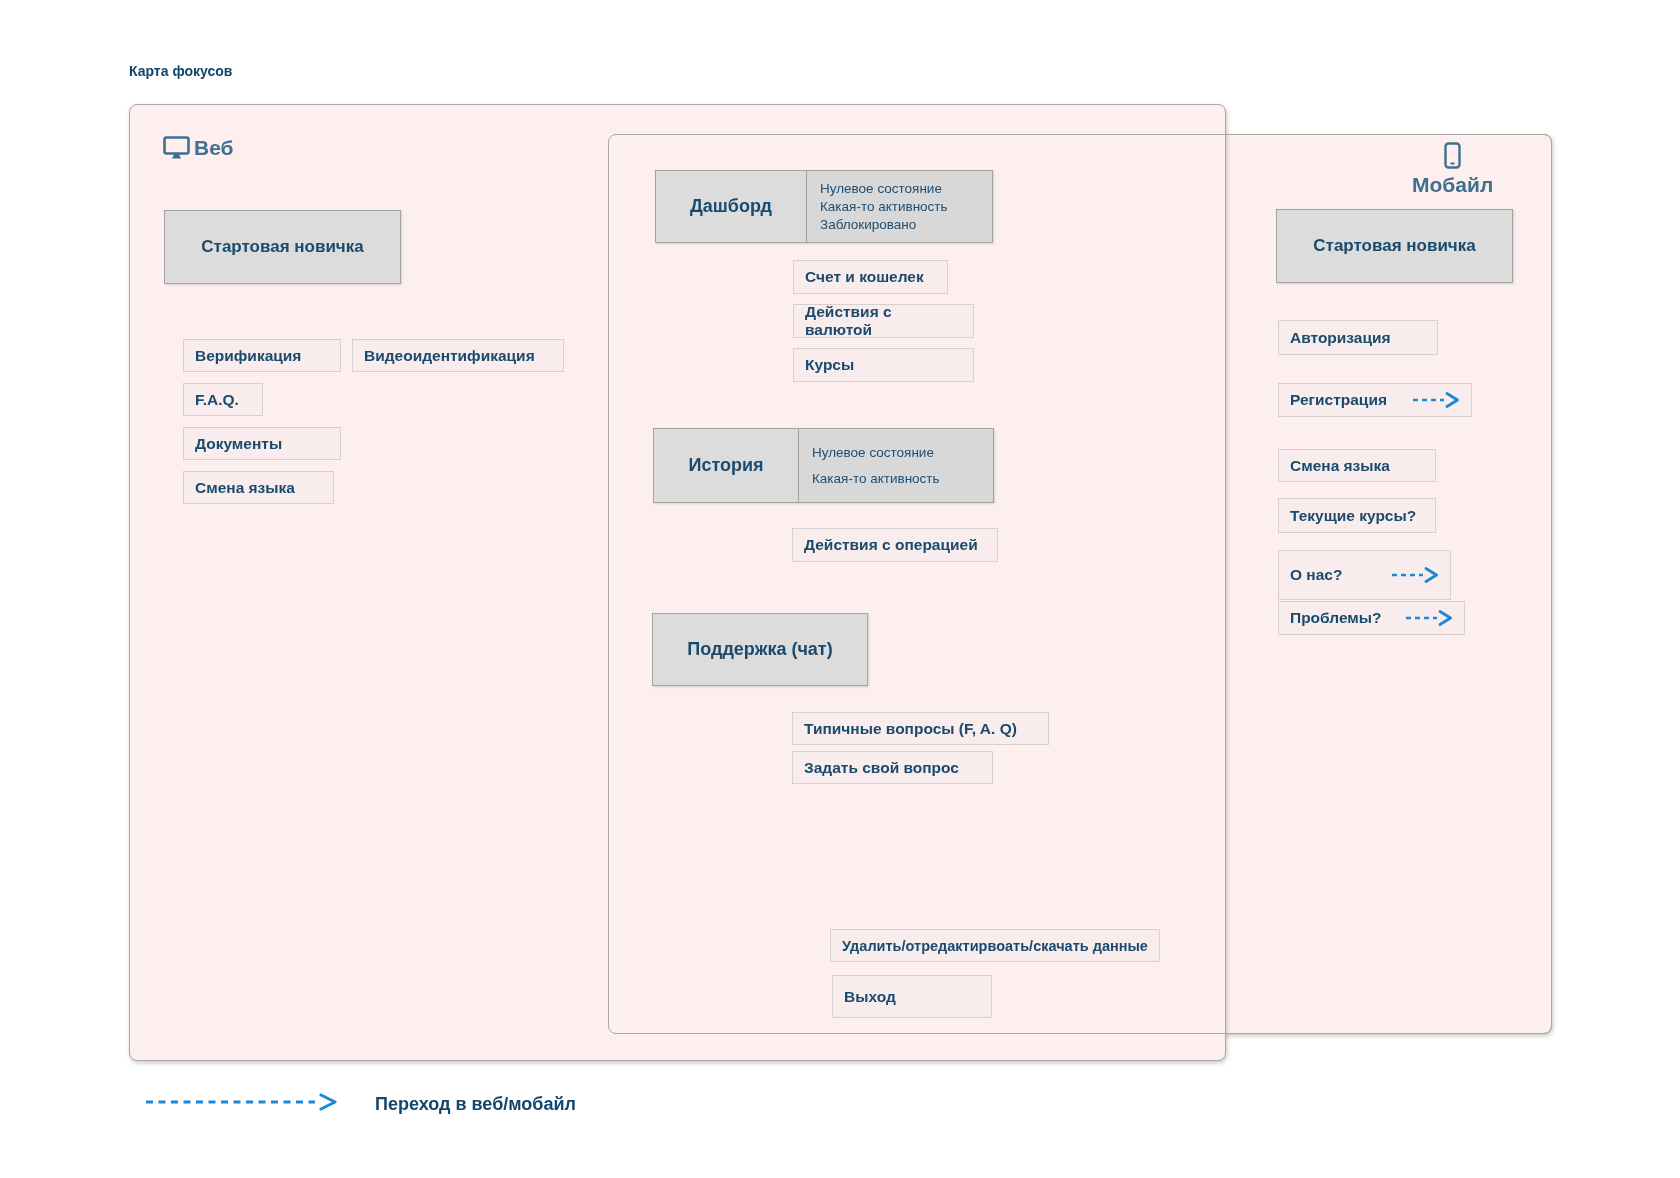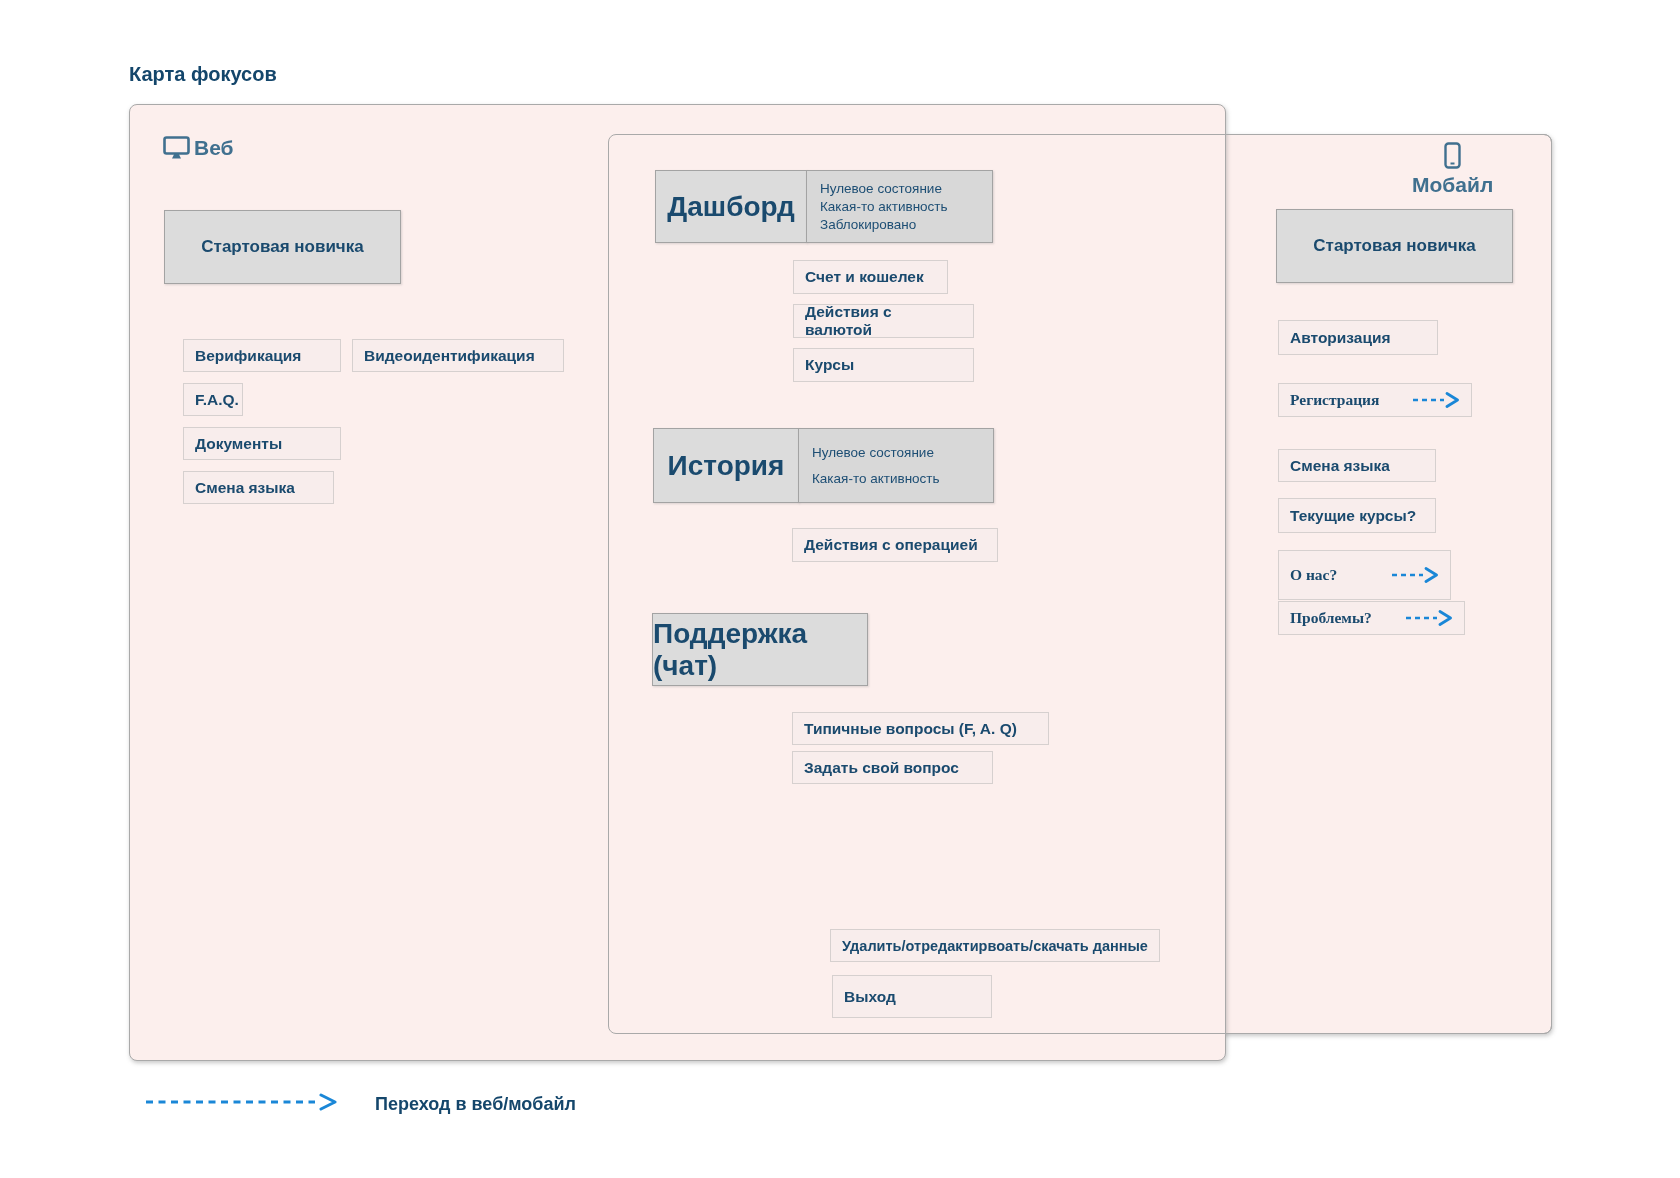--- a/index.html
+++ b/index.html
@@ -2,31 +2,31 @@
 <html><head>
 <meta charset="utf-8">
 <style>
   html,body{margin:0;padding:0;background:#ffffff;}
   body{font-family:"Liberation Sans","DejaVu Sans",sans-serif;}
   .canvas{position:relative;width:1680px;height:1178px;background:#ffffff;color:#1a4a6e;overflow:hidden;}
   .abs{position:absolute;box-sizing:border-box;}
   .panel{background:#fcefed;border:1.6px solid #a9a9a9;border-radius:8px;
          box-shadow:1px 2px 4px rgba(110,110,110,.38);}
   .panel-outline{background:transparent;border:1.6px solid #a9a9a9;border-radius:8px;pointer-events:none;}
-  .page-title{font-size:20px;font-weight:bold;color:#14466b;}
+  .page-title{font-size:14px;font-weight:bold;color:#14466b;}
   .hdr{display:flex;align-items:center;gap:4px;color:#40708f;font-weight:bold;font-size:21px;}
   .box-gray{background:#dcdcdc;border:1px solid #a3a3a3;display:flex;align-items:center;justify-content:center;
             font-weight:bold;color:#1a4a6e;box-shadow:1px 1px 2px rgba(120,120,120,.25);}
   .box-states{background:#d8d8d8;border:1px solid #a3a3a3;color:#1d4e74;font-size:13.5px;
               display:flex;flex-direction:column;justify-content:center;padding-left:13px;
               box-shadow:1px 1px 2px rgba(120,120,120,.25);}
   .box-light{background:#f8edec;border:1px solid #d6d0cf;color:#1a4a6e;font-weight:bold;font-size:15.5px;
              display:flex;align-items:center;padding:0 11px;}
-  .box-light.arrowed{justify-content:space-between;font-family:Liberation Serif, serif;}
-  .big{font-size:28px;}
+  .box-light.arrowed{justify-content:space-between;}
+  .big{font-size:18px;}
   .mid{font-size:17px;}
   .lh-tight{line-height:18px;}
   .lh-wide{line-height:26px;}
   .legend-label{font-size:18px;font-weight:bold;color:#14466b;}
 </style>
 </head>
 <body>
 
 <div class="canvas">
 
@@ -53,21 +53,21 @@
         <line x1="6.5" y1="21.5" x2="10.5" y2="21.5" stroke="#40708f" stroke-width="2"></line>
       </svg>
     </span>
     <span>Мобайл</span>
   </div>
 
   <div class="abs box-gray mid" style="left:164px;top:210px;width:237px;height:74px;">Стартовая новичка</div>
 
   <div class="abs box-light" style="left:183px;top:339px;width:158px;height:33px;">Верификация</div>
   <div class="abs box-light" style="left:352px;top:339px;width:212px;height:33px;">Видеоидентификация</div>
-  <div class="abs box-light" style="left:183px;top:383px;width:60px;height:33px;">F.A.Q.</div>
+  <div class="abs box-light" style="left:183px;top:383px;width:80px;height:33px;">F.A.Q.</div>
   <div class="abs box-light" style="left:183px;top:427px;width:158px;height:33px;">Документы</div>
   <div class="abs box-light" style="left:183px;top:471px;width:151px;height:33px;">Смена языка</div>
 
   <div class="abs box-gray big" style="left:655px;top:170px;width:152px;height:73px;">Дашборд</div>
   <div class="abs box-states lh-tight" style="left:806px;top:170px;width:187px;height:73px;">
     <span>Нулевое состояние</span>
     <span>Какая-то активность</span>
     <span>Заблокировано</span>
   </div>
   <div class="abs box-light" style="left:793px;top:260px;width:155px;height:34px;">Счет и кошелек</div>

